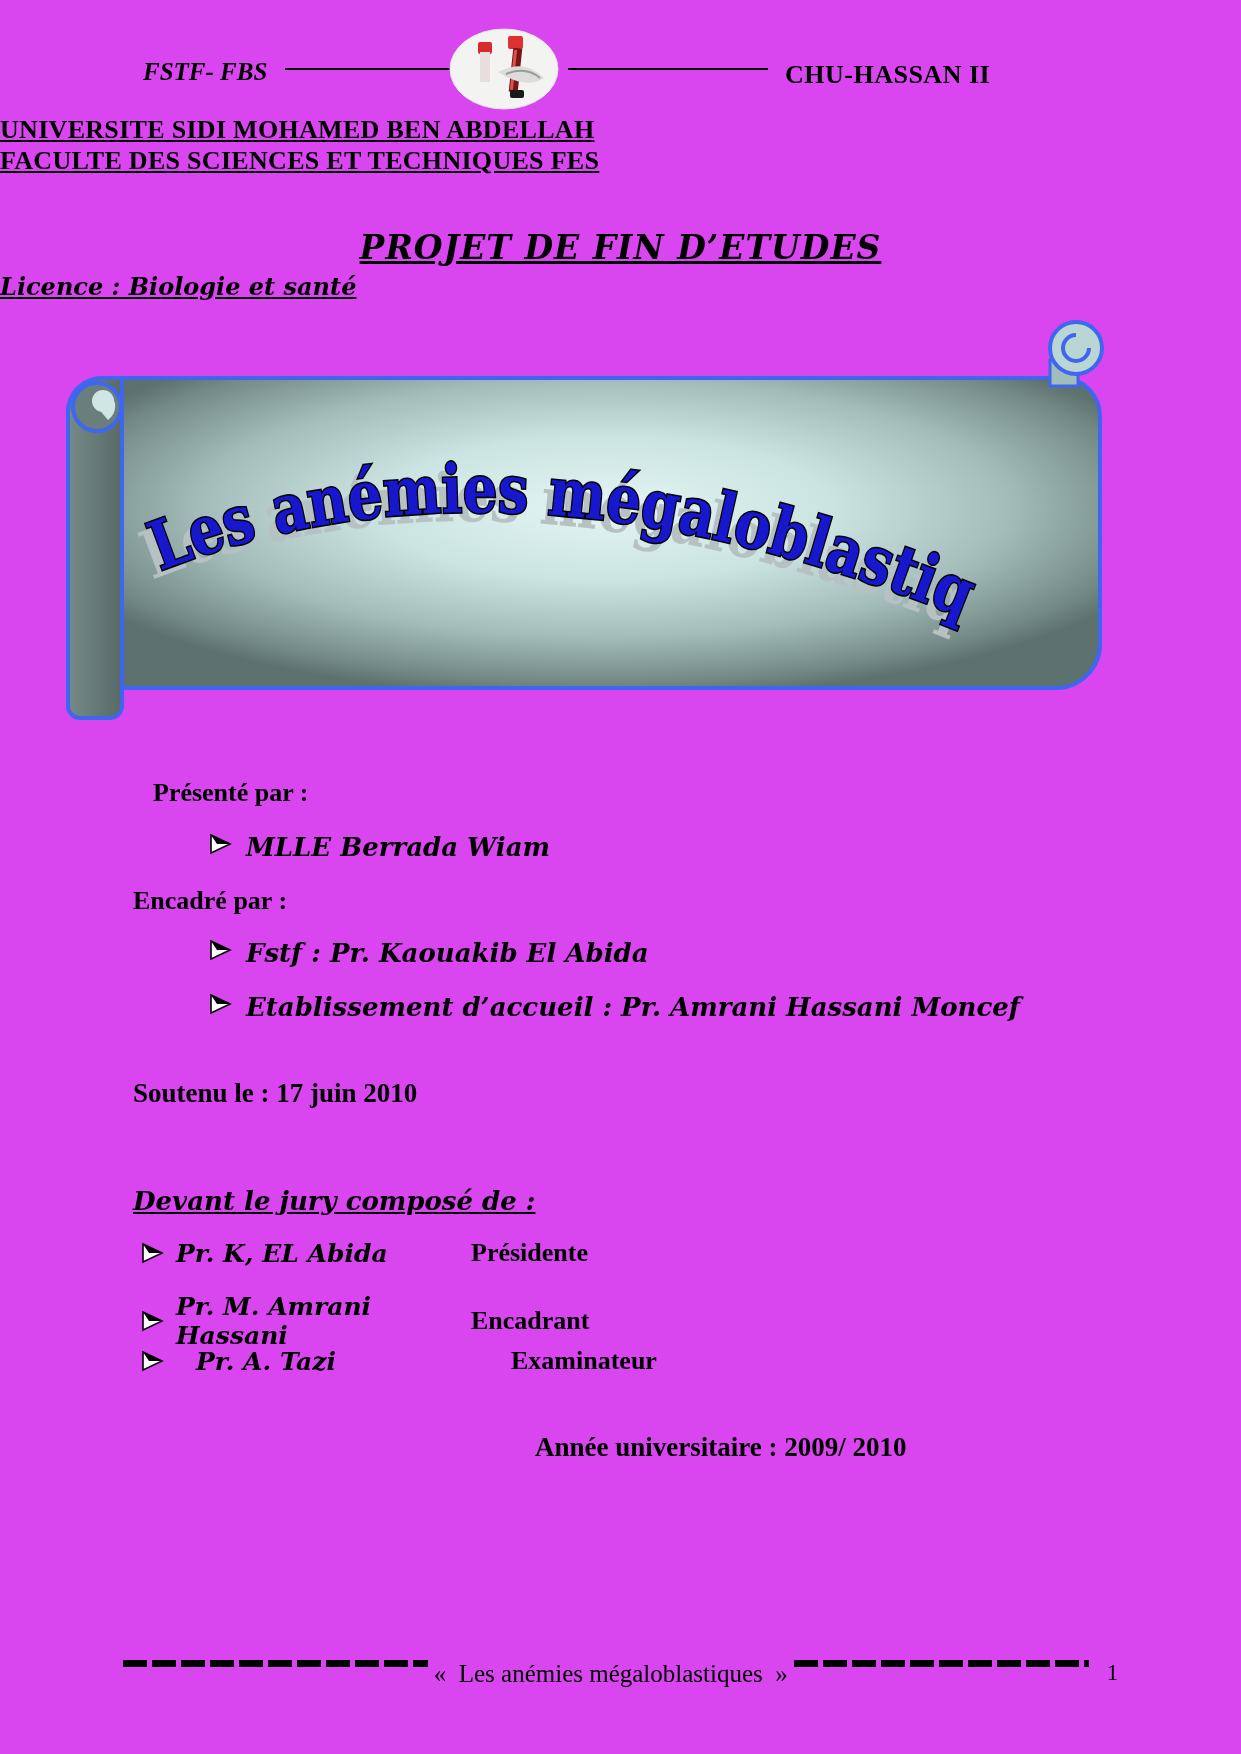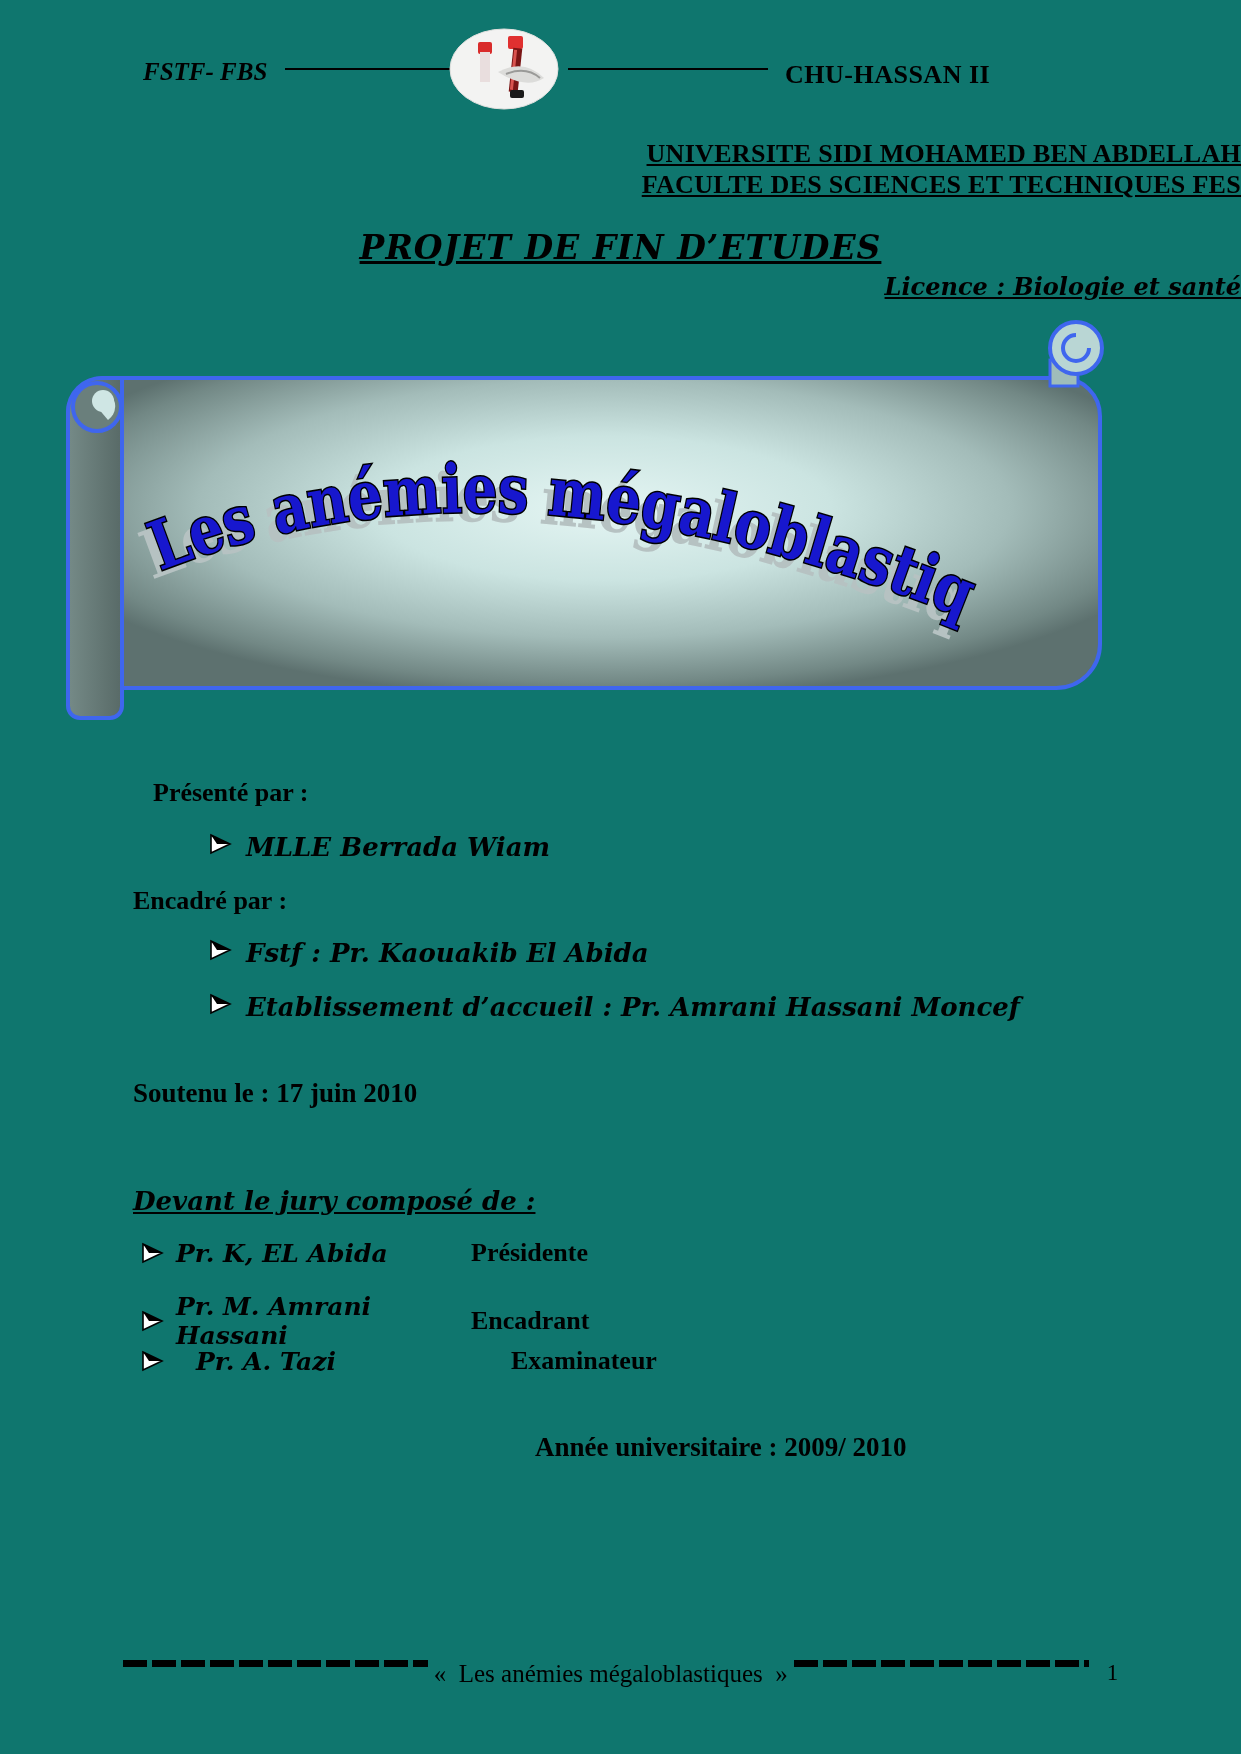--- a/index.html
+++ b/index.html
@@ -1,35 +1,35 @@
 <!DOCTYPE html>
 <html><head>
 <meta charset="utf-8">
 <style>
   html,body{margin:0;padding:0;background:#ffffff;}
-  .page{position:relative;width:1241px;height:1754px;background:#0f766e;overflow:hidden;
+  .page{position:relative;width:1241px;height:1754px;background:#d946ef;overflow:hidden;
         font-family:"Liberation Serif", serif;color:#000;}
 
   
   .hdr-left{position:absolute;left:143px;top:58px;font-size:25px;font-weight:bold;font-style:italic;}
   .hdr-right{position:absolute;left:785px;top:60px;font-size:26px;font-weight:bold;letter-spacing:.5px;}
   .hdr-line{position:absolute;top:68px;height:0;border-top:2px solid #000;}
   .hdr-line.l1{left:285px;width:170px;}
   .hdr-line.l2{left:568px;width:200px;}
   .logo{position:absolute;left:448px;top:28px;width:112px;height:82px;}
 
   
-  .univ{position:absolute;left:0;top:114px;width:1241px;text-align:right;margin-top:24px;}
+  .univ{position:absolute;left:0;top:114px;width:1241px;text-align:left;}
   .univ div{font-size:26px;font-weight:bold;text-decoration:underline;line-height:31px;letter-spacing:.3px;}
 
   
   .script{font-family:"DejaVu Serif", serif;font-style:italic;}
   .proj-title{position:absolute;left:0;top:228px;width:1241px;text-align:center;
               font-size:33px;font-weight:bold;text-decoration:underline;letter-spacing:1px;}
-  .proj-sub{position:absolute;left:0;top:272px;width:1241px;text-align:right;
+  .proj-sub{position:absolute;left:0;top:272px;width:1241px;text-align:left;
             font-size:24px;font-weight:bold;text-decoration:underline;}
 
   
   .scroll-body{position:absolute;left:66px;top:376px;width:1028px;height:306px;
     border:4px solid #3f66ee;border-radius:38px 40px 46px 40px;
     background:
       radial-gradient(ellipse 58% 62% at 52% 42%, #e4f5f3 0%, #cbe4e1 38%, #a3bcb9 68%, #728885 92%, #5d716f 100%);
     z-index:1;}
   .scroll-strip{position:absolute;left:66px;top:376px;width:50px;height:336px;
     border:4px solid #3f66ee;border-radius:36px 0 14px 14px;

